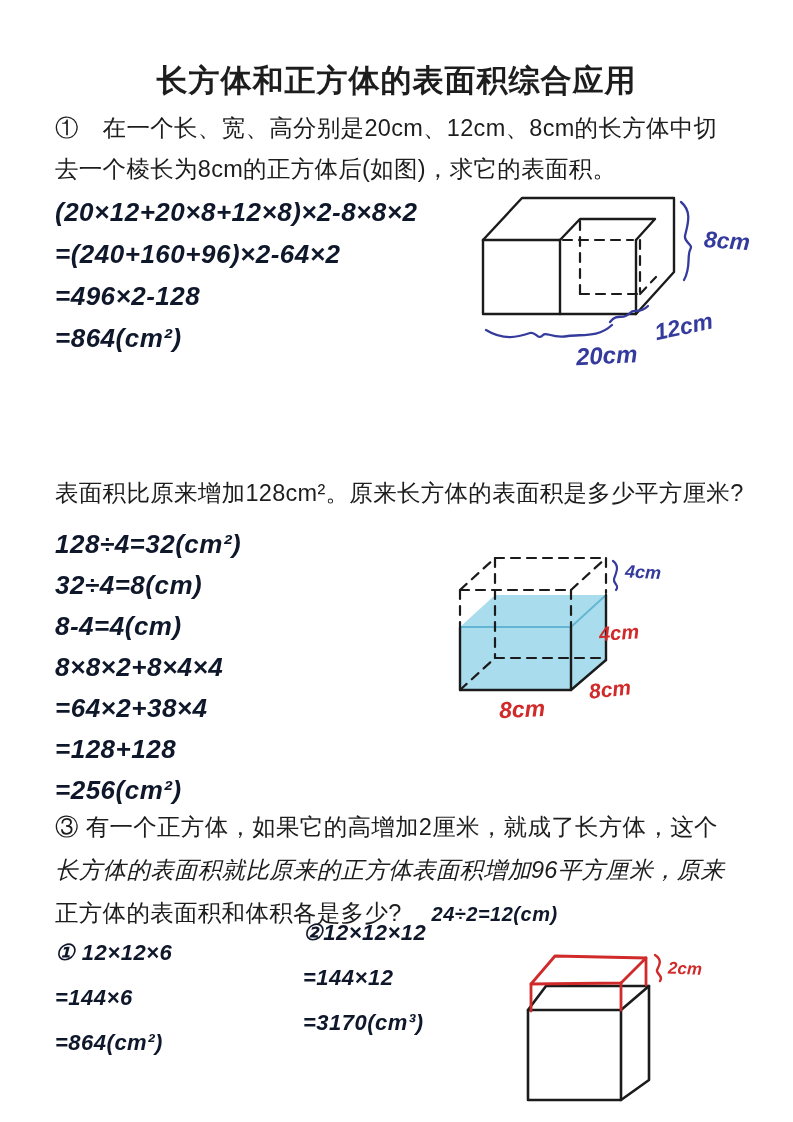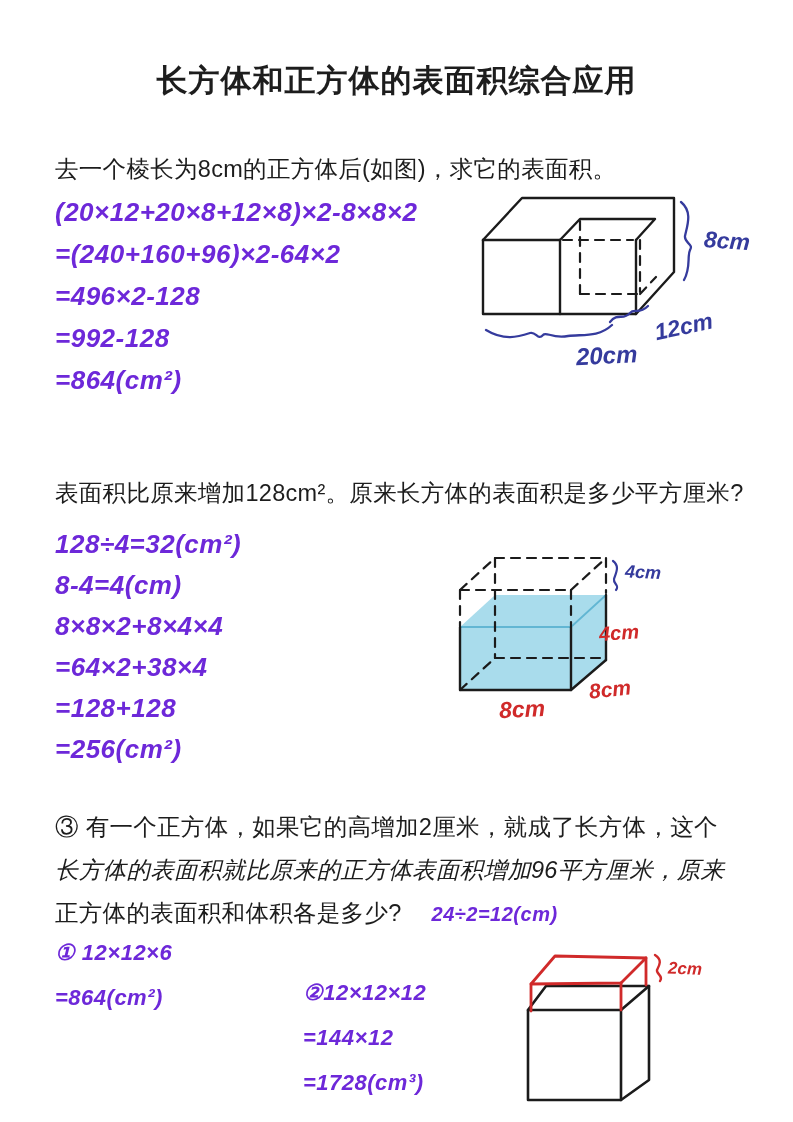--- a/index.html
+++ b/index.html
@@ -10,48 +10,48 @@
   }
   .title{
     position:absolute;top:60px;left:0;width:100%;text-align:center;
     font-size:31px;font-weight:bold;letter-spacing:1px;
   }
   .ptext{
     position:absolute;left:55px;width:720px;font-size:23.5px;
     white-space:nowrap;letter-spacing:0.3px;
   }
   .red{
-    color:#6d28d9;font-style:italic;font-weight:600;
+    color:#0f172a;font-style:italic;font-weight:600;
     white-space:nowrap;letter-spacing:0.5px;
   }
   .solution{position:absolute;left:55px;font-size:26px;}
   .solution .line{height:42px;}
   .sol2 .line{height:41px;font-style:italic;}
   .solcol{position:absolute;font-size:22px;}
   .solcol .line{height:45px;}
   .inline-red{font-size:20px;margin-left:30px;}
   .diagram{position:absolute;}
   svg text{font-family:"Liberation Sans",sans-serif;font-style:italic;font-weight:bold;}
   svg .blue-label{fill:#353b9d;}
   svg .red-label{fill:#d02a2a;}
 </style>
 </head>
 <body>
 
 <div class="page">
 
   <div class="title">长方体和正方体的表面积综合应用</div>
 
+  <div class="ptext" style="top:112px;">①　在一个长、宽、高分别是20cm、12cm、8cm的长方体中切</div>
   <div class="ptext" style="top:153px;">去一个棱长为8cm的正方体后(如图)，求它的表面积。</div>
 
   <div class="solution red" style="top:197px;">
     <div class="line">(20×12+20×8+12×8)×2-8×8×2</div>
     <div class="line">=(240+160+96)×2-64×2</div>
     <div class="line">=496×2-128</div>
-    <div class="line">=992-128</div>
     <div class="line">=864(cm²)</div>
   </div>
 
   <svg class="diagram" style="left:460px;top:188px;" width="332" height="190" viewBox="0 0 332 190">
     <g stroke="#1b1b1b" stroke-width="2.4" fill="none" stroke-linecap="round" stroke-linejoin="round">
       <path d="M23,52 L23,126 L176,126 L176,52"></path>
       <path d="M23,52 L100,52"></path>
       <path d="M23,52 L62,10 L214,10 L214,84 L176,126"></path>
     </g>
     <g stroke="#1b1b1b" stroke-width="2.4" fill="none" stroke-linecap="round" stroke-linejoin="round">
@@ -72,20 +72,21 @@
     </g>
     <text class="blue-label" x="244" y="60" font-size="23" transform="rotate(4 258 52)">8cm</text>
     <text class="blue-label" x="194" y="147" font-size="23" transform="rotate(-12 220 138)">12cm</text>
     <text class="blue-label" x="116" y="176" font-size="24" transform="rotate(-3 140 168)">20cm</text>
   </svg>
 
   <div class="ptext" style="top:477px;">表面积比原来增加128cm²。原来长方体的表面积是多少平方厘米?</div>
 
   <div class="solution sol2 red" style="top:529px;">
     <div class="line">128÷4=32(cm²)</div>
+    <div class="line">32÷4=8(cm)</div>
     <div class="line">8-4=4(cm)</div>
     <div class="line">8×8×2+8×4×4</div>
     <div class="line">=64×2+38×4</div>
     <div class="line">=128+128</div>
     <div class="line">=256(cm²)</div>
   </div>
 
   <svg class="diagram" style="left:443px;top:530px;" width="292" height="202" viewBox="0 0 292 202">
     <path d="M17,97 L52,65 L163,65 L163,130 L128,160 L17,160 Z" fill="#a9dcec" stroke="none"></path>
     <g stroke="#62b6d3" stroke-width="1.8" fill="none" stroke-linecap="round">
@@ -118,26 +119,27 @@
   </svg>
 
   <div class="ptext" style="top:811px;">③ 有一个正方体，如果它的高增加2厘米，就成了长方体，这个</div>
   <div class="ptext" style="top:854px;font-style:italic;">长方体的表面积就比原来的正方体表面积增加96平方厘米，原来</div>
   <div class="ptext" style="top:897px;">
     <span>正方体的表面积和体积各是多少?</span><span class="red inline-red">24÷2=12(cm)</span>
   </div>
 
   <div class="solcol red" style="left:55px;top:940px;">
     <div class="line">① 12×12×6</div>
+    <div class="line">=144×6</div>
     <div class="line">=864(cm²)</div>
   </div>
-  <div class="solcol red" style="left:303px;top:980px;">
+  <div class="solcol red" style="left:303px;top:920px;">
     <div class="line">②12×12×12</div>
     <div class="line">=144×12</div>
-    <div class="line">=1728(cm³)</div>
+    <div class="line">=3170(cm³)</div>
   </div>
 
   <svg class="diagram" style="left:503px;top:930px;" width="285" height="192" viewBox="0 0 285 192">
     <g stroke="#1b1b1b" stroke-width="2.6" fill="none" stroke-linecap="round" stroke-linejoin="round">
       <path d="M25,80 L118,80 L118,170 L25,170 Z"></path>
       <path d="M25,80 L43,56 L146,56 L118,80"></path>
       <path d="M146,56 L146,150 L118,170"></path>
     </g>
     <g stroke="#d02a2a" stroke-width="2.8" fill="none" stroke-linecap="round" stroke-linejoin="round">
       <path d="M28,54 L52,26 L143,28 L118,53 Z"></path>

